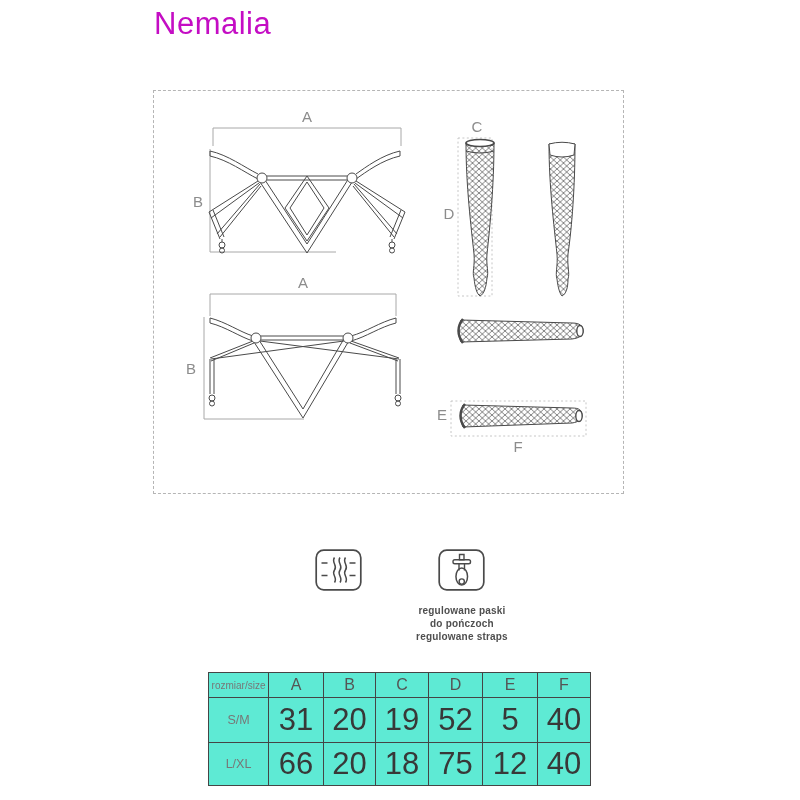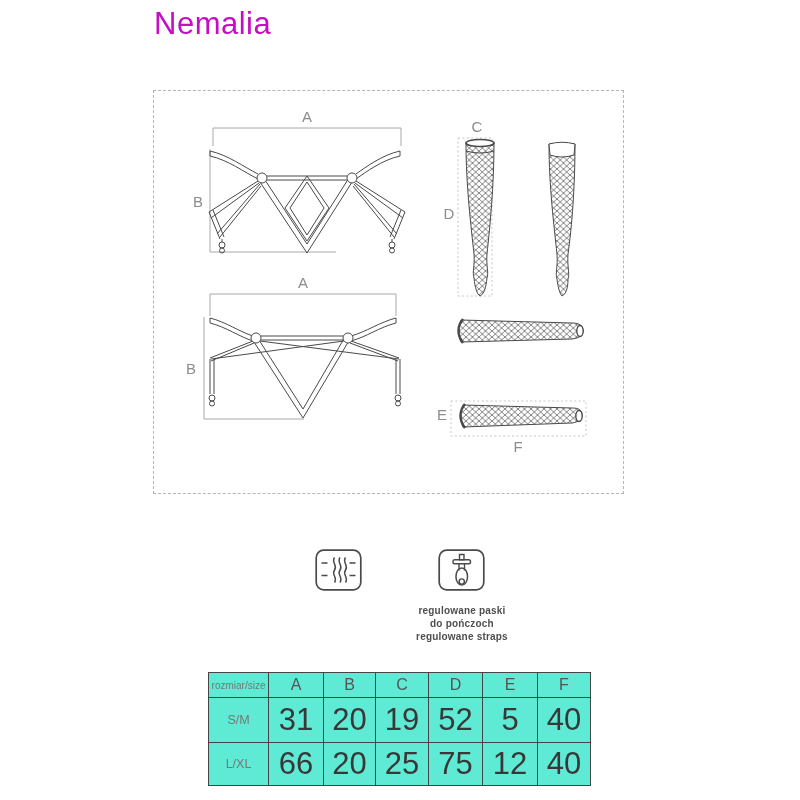--- a/index.html
+++ b/index.html
@@ -205,21 +205,21 @@
       <td>20</td>
       <td>19</td>
       <td>52</td>
       <td>5</td>
       <td>40</td>
     </tr>
     <tr class="data r2">
       <td class="lbl">L/XL</td>
       <td>66</td>
       <td>20</td>
-      <td>25</td>
+      <td>18</td>
       <td>75</td>
       <td>12</td>
       <td>40</td>
     </tr>
   </tbody>
     </table>
 
 </div>
 
 </body></html>

